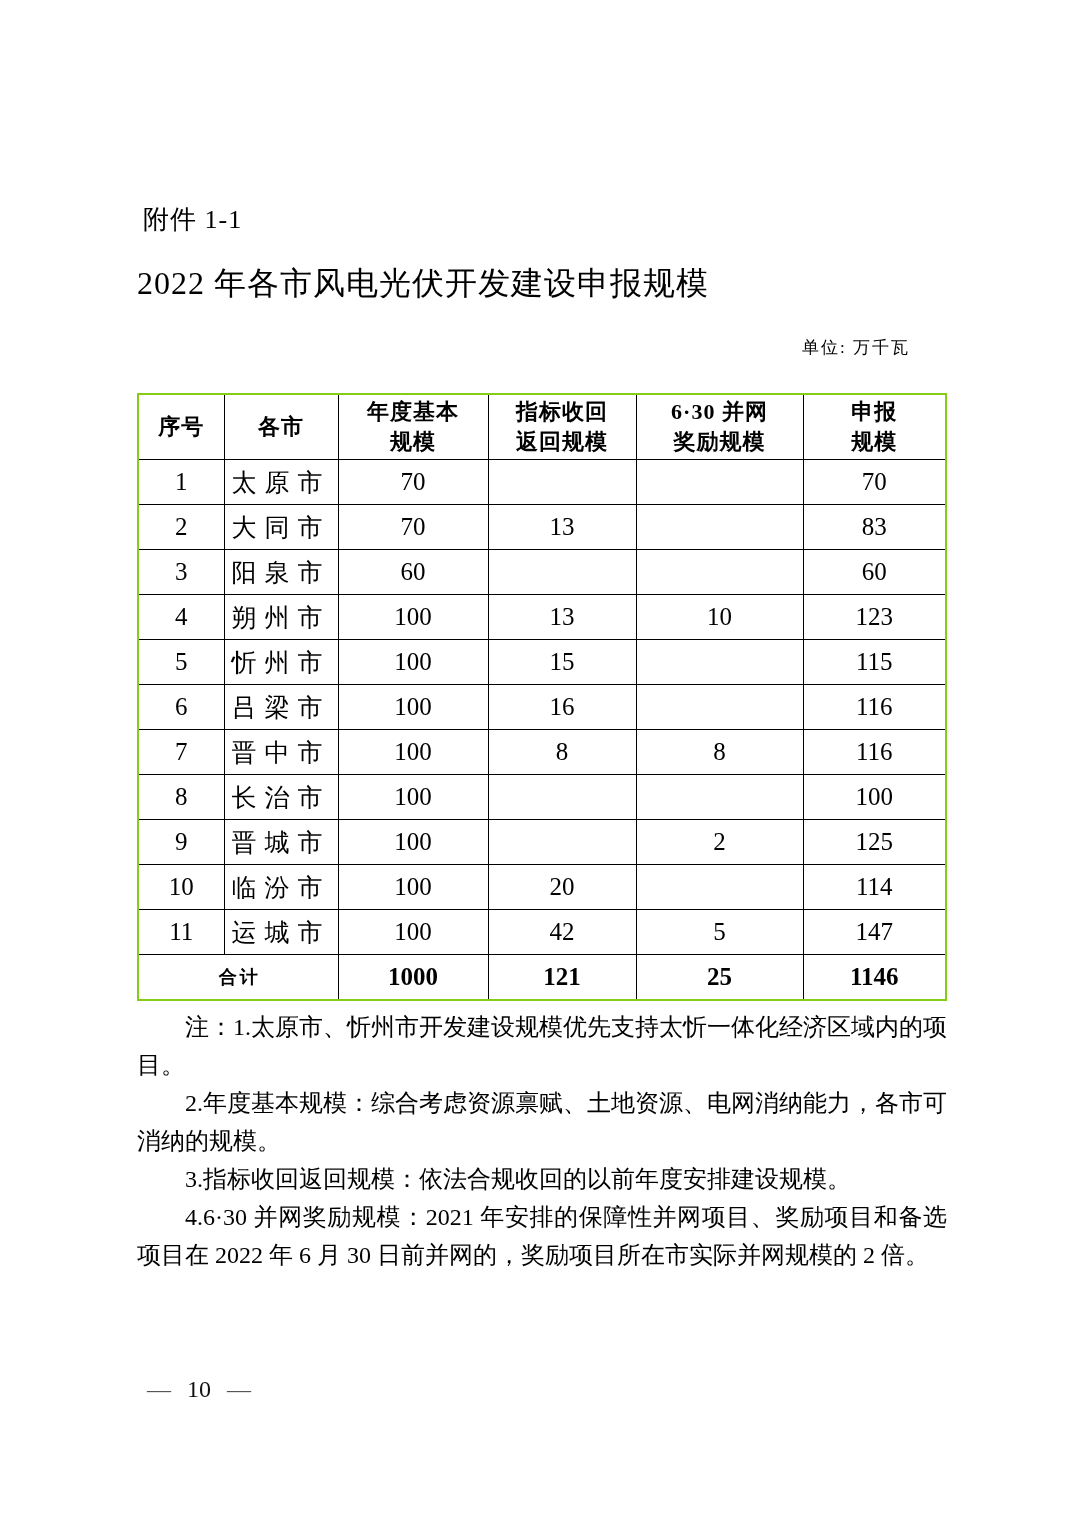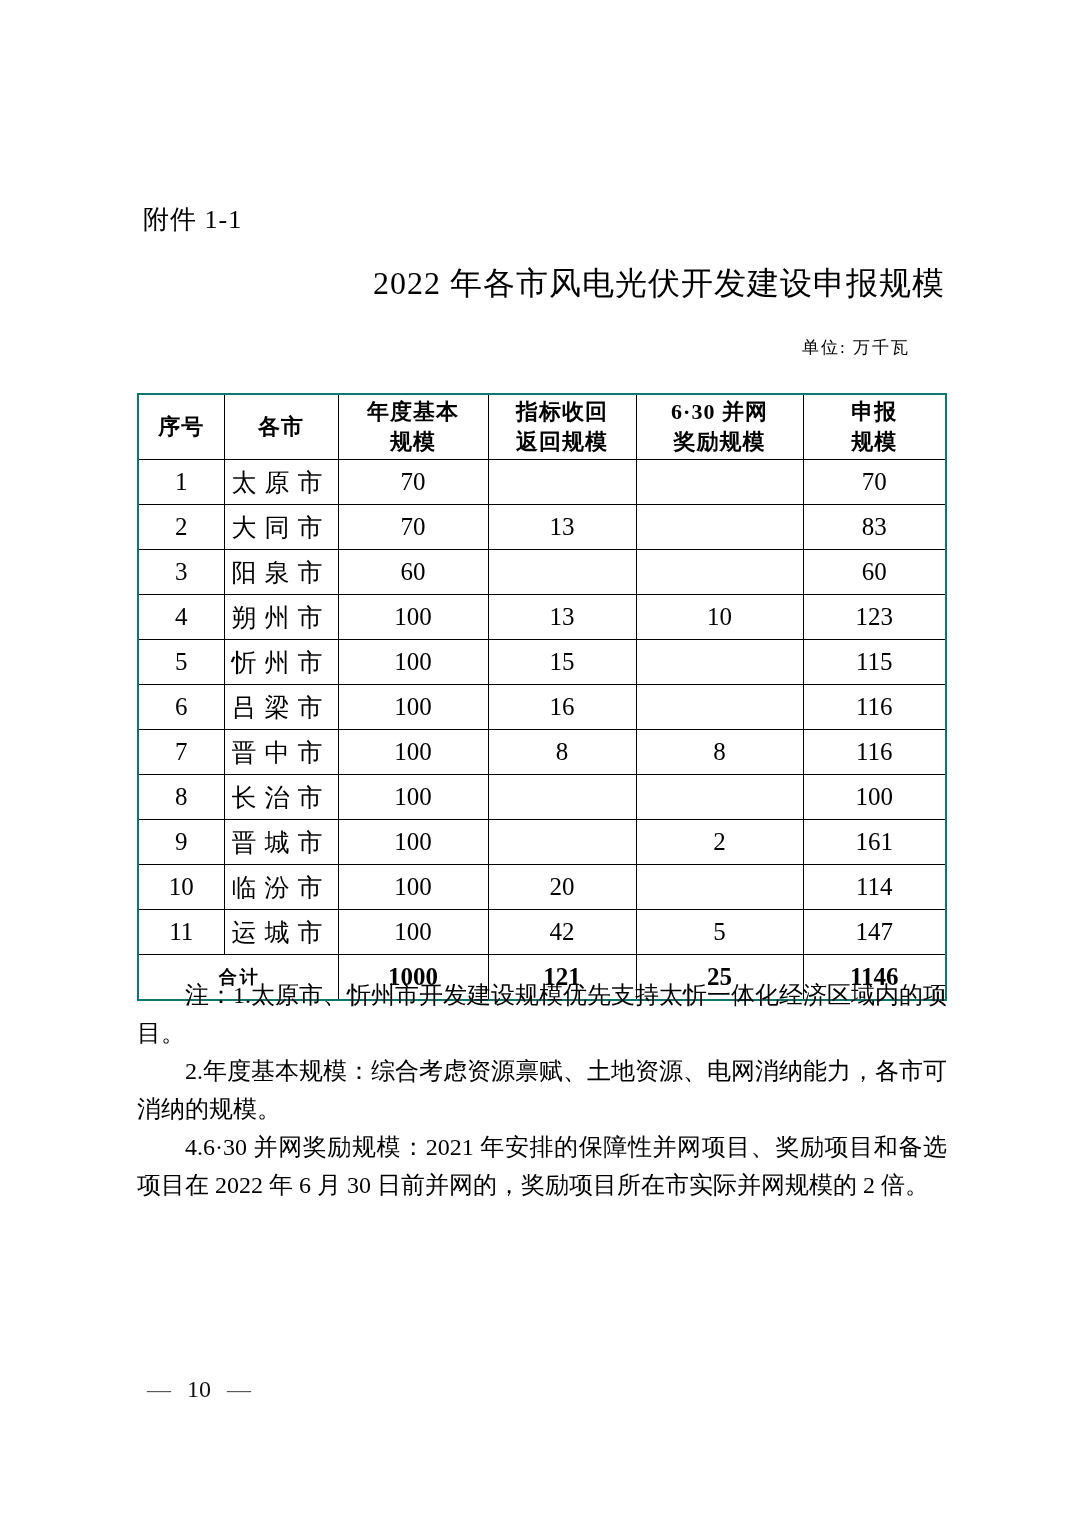--- a/index.html
+++ b/index.html
@@ -11,49 +11,49 @@
     color: #000;
   }
   .page { position: absolute; inset: 0; text-decoration: underline; }
 
   .attachment-label {
     position: absolute; left: 143px; top: 202px;
     font-size: 26px; letter-spacing: 1px;
   }
   .doc-title {
     position: absolute; left: 137px; top: 262px; width: 808px;
-    text-align: right; font-size: 32px; letter-spacing: 1px;
+    text-align: left; font-size: 32px; letter-spacing: 1px;
     font-weight: 500;
   }
   .unit-label {
     position: absolute; right: 170px; top: 336px;
     font-size: 17px; letter-spacing: 2px;
   }
 
   table.alloc {
     position: absolute; left: 137px; top: 393px; width: 808px;
     border-collapse: collapse; table-layout: fixed;
-    border: 2px solid #0f766e;
+    border: 2px solid #84cc16;
   }
   table.alloc th, table.alloc td {
     border: 1.5px solid #000;
     text-align: center; vertical-align: middle;
     padding: 0;
   }
   table.alloc thead th {
     height: 64px; font-size: 22px; font-weight: bold;
     white-space: pre-line; line-height: 30px; letter-spacing: 1px;
   }
   table.alloc tbody td { height: 44px; font-size: 25px; }
   td.city { font-size: 24px; letter-spacing: 8px; padding-left: 8px; }
   tr.total-row td { font-weight: bold; font-size: 25px; }
   tr.total-row td.total-label { letter-spacing: 3px; padding-left: 3px; font-size: 18px; margin-left: 40px; }
 
   .notes {
-    position: absolute; left: 137px; top: 976px; width: 810px;
+    position: absolute; left: 137px; top: 1008px; width: 810px;
     font-size: 24px; line-height: 38px; text-align: justify;
   }
   .notes p { margin: 0; text-indent: 2em; }
 
   .page-footer {
     position: absolute; left: 147px; top: 1376px;
     font-size: 24px; display: flex; align-items: center; gap: 16px;
   }
   .page-footer .dash { color: #555; font-size: 24px; }
   .page-footer .num { color: #111; }
@@ -156,21 +156,21 @@
         <td></td>
         <td></td>
         <td>100</td>
       </tr>
       <tr>
         <td>9</td>
         <td class="city">晋城市</td>
         <td>100</td>
         <td></td>
         <td>2</td>
-        <td>161</td>
+        <td>125</td>
       </tr>
       <tr>
         <td>10</td>
         <td class="city">临汾市</td>
         <td>100</td>
         <td>20</td>
         <td></td>
         <td>114</td>
       </tr>
       <tr>
@@ -187,20 +187,21 @@
         <td>121</td>
         <td>25</td>
         <td>1146</td>
       </tr>
     </tbody>
   </table>
 
   <div class="notes">
     <p>注：1.太原市、忻州市开发建设规模优先支持太忻一体化经济区域内的项目。</p>
     <p>2.年度基本规模：综合考虑资源禀赋、土地资源、电网消纳能力，各市可消纳的规模。</p>
+    <p>3.指标收回返回规模：依法合规收回的以前年度安排建设规模。</p>
     <p>4.6·30 并网奖励规模：2021 年安排的保障性并网项目、奖励项目和备选项目在 2022 年 6 月 30 日前并网的，奖励项目所在市实际并网规模的 2 倍。</p>
   </div>
 
   <div class="page-footer">
     <span class="dash">—</span>
     <span class="num">10</span>
     <span class="dash">—</span>
   </div>
 
 </div>

